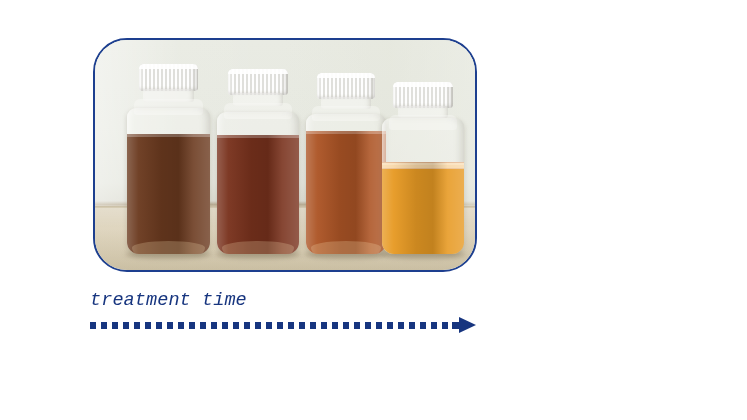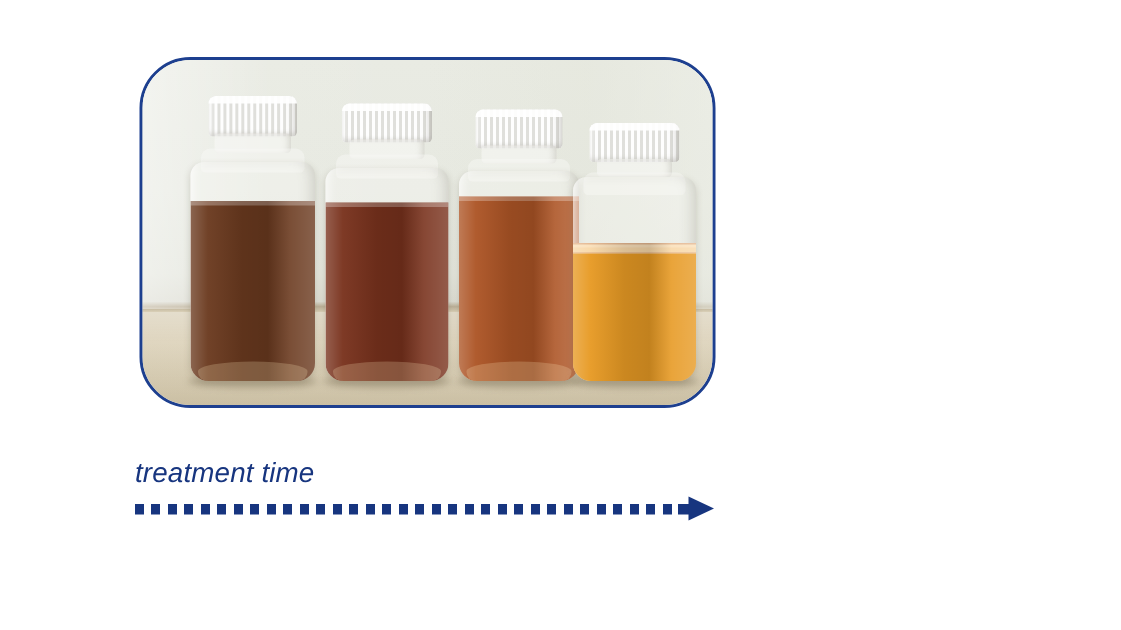--- a/index.html
+++ b/index.html
@@ -170,22 +170,23 @@
     height: 9px;
     border-radius: 50%;
     background: rgba(120,105,80,0.30);
     filter: blur(2px);
   }
 
   
   #caption-row {
     position: absolute;
     left: 90px;
-    top: 304px;
+    top: 290px;
     width: 420px;
+    font-family: Liberation Mono, monospace;
   }
   #treatment-label {
     font-style: italic;
     font-size: 18.5px;
     color: #1f3f87;
     letter-spacing: 0.1px;
     line-height: 22px;
     white-space: nowrap;
   }
   #arrow-wrap {

